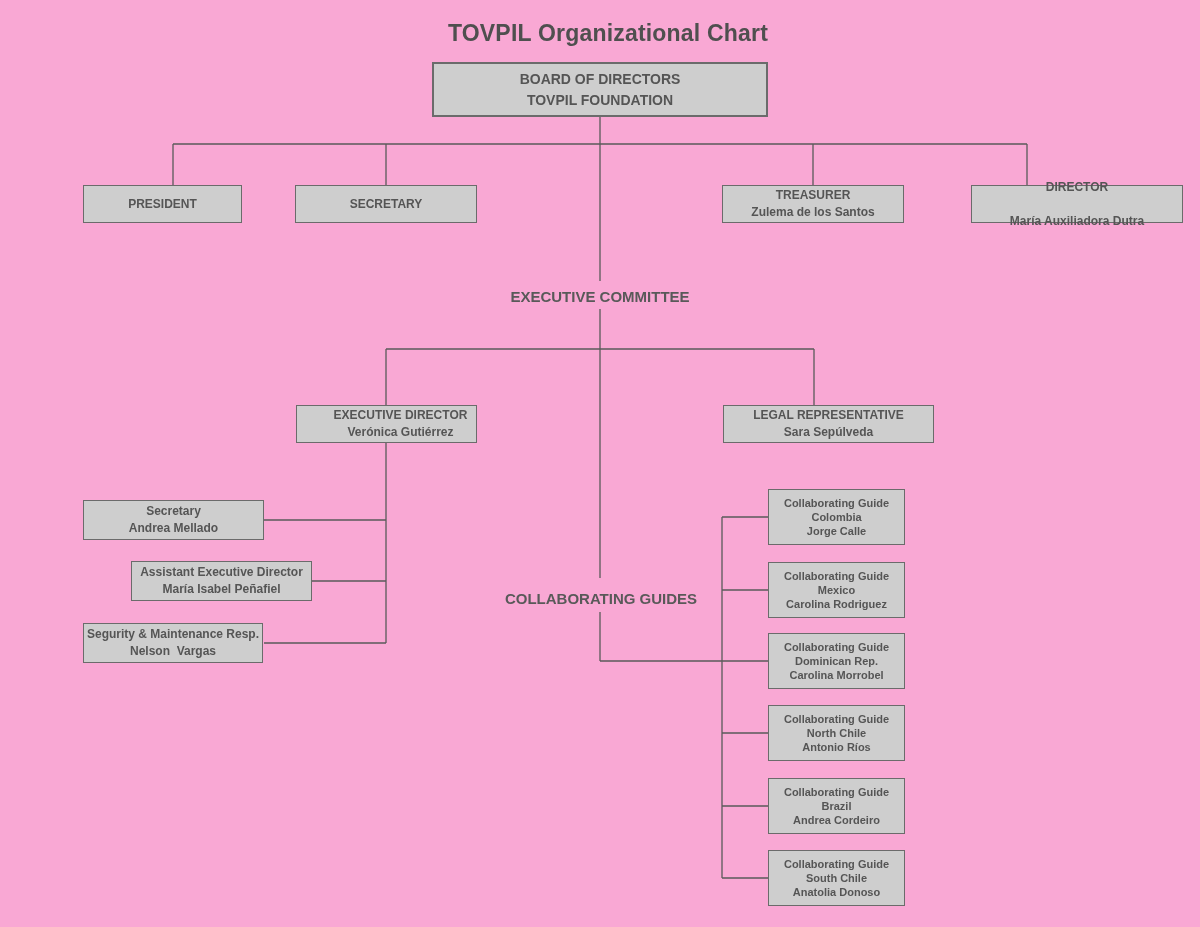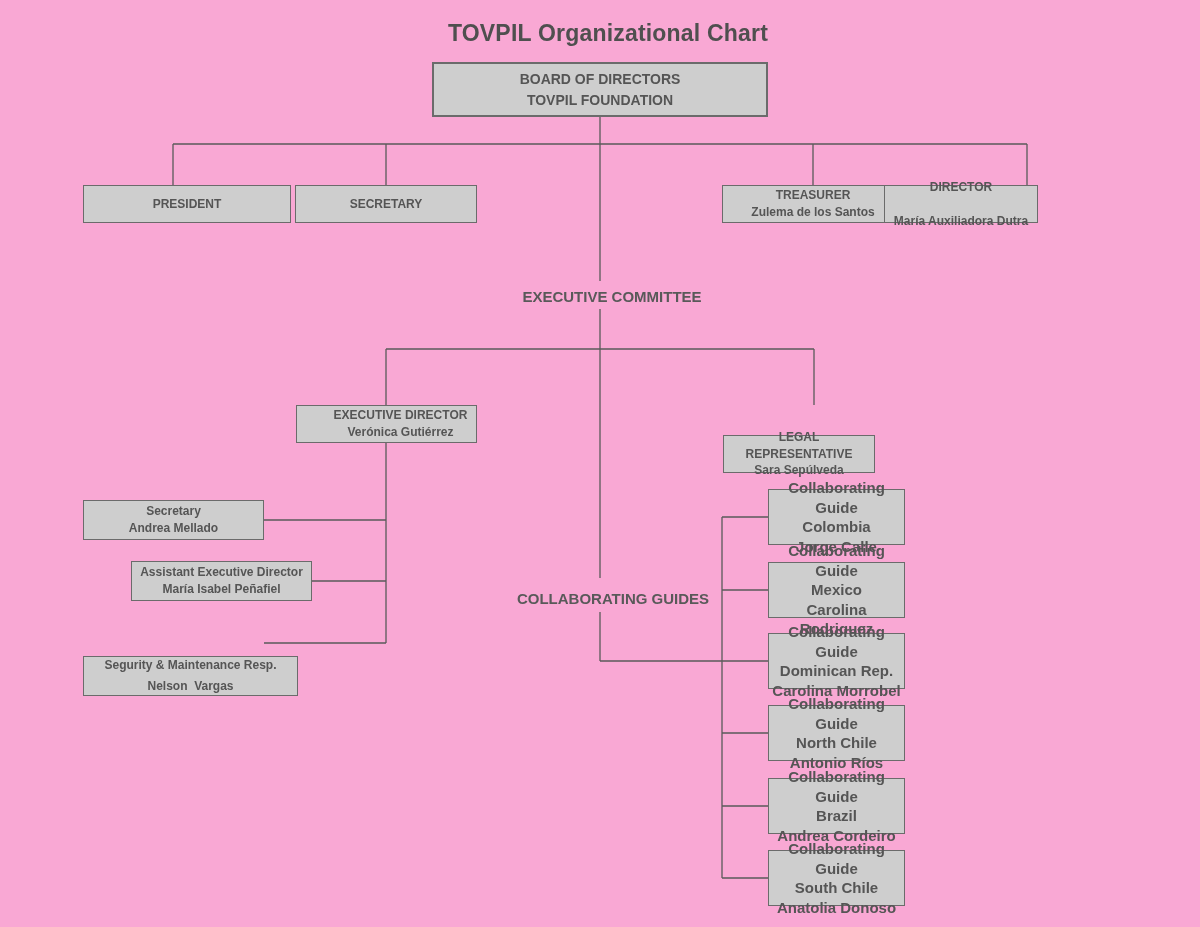--- a/index.html
+++ b/index.html
@@ -32,30 +32,29 @@
     display: flex;
     flex-direction: column;
     align-items: center;
     justify-content: center;
     text-align: center;
   }
   .box span { white-space: pre-wrap; display: block; }
   .board-box { border-width: 2px; font-size: 14px; line-height: 1.5; }
   .lvl2-box  { font-size: 12px; line-height: 1.4; }
   .staff-box { font-size: 12px; line-height: 1.4; }
-  .guide-box { font-size: 15px; line-height: 1.3; }
+  .guide-box { font-size: 11px; line-height: 1.3; }
   .section-label {
     position: absolute;
     color: #595959;
     font-weight: bold;
     font-size: 15px;
     text-align: center;
     white-space: nowrap;
     transform: translateX(-50%);
-    margin-left: 12px;
   }
 </style>
 </head>
 <body>
 
 <div id="canvas">
 
   <h1 class="chart-title">TOVPIL Organizational Chart</h1>
 
   <svg id="lines" width="1200" height="927">
@@ -71,55 +70,55 @@
 
       <path d="M600 661 H768 M722 517 V878 M722 517 H768 M722 590 H768 M722 733 H768 M722 806 H768 M722 878 H768"></path>
     </g>
   </svg>
 
   <div class="box board-box" style="left:432px; top:62px; width:336px; height:55px;">
     <span>BOARD OF DIRECTORS</span>
     <span>TOVPIL FOUNDATION</span>
   </div>
 
-  <div class="box lvl2-box" style="left:83px; top:185px; width:208px; height:38px;">
+  <div class="box lvl2-box" style="left:83px; top:185px; width:159px; height:38px;">
     <span>PRESIDENT</span>
   </div>
   <div class="box lvl2-box" style="left:295px; top:185px; width:182px; height:38px;">
     <span>SECRETARY</span>
   </div>
   <div class="box lvl2-box" style="left:722px; top:185px; width:182px; height:38px;">
     <span>TREASURER</span>
     <span>Zulema de los Santos</span>
   </div>
-  <div class="box lvl2-box" style="left:884px; top:185px; width:154px; height:38px;gap:17px;">
+  <div class="box lvl2-box" style="left:971px; top:185px; width:212px; height:38px;gap:17px;">
     <span>DIRECTOR</span>
     <span>María Auxiliadora Dutra</span>
   </div>
 
   <div class="section-label" style="left:600px; top:288px;">EXECUTIVE COMMITTEE</div>
 
   <div class="box lvl2-box" style="left:296px; top:405px; width:181px; height:38px;padding-left:28px;">
     <span>EXECUTIVE DIRECTOR</span>
     <span>Verónica Gutiérrez</span>
   </div>
-  <div class="box lvl2-box" style="left:723px; top:405px; width:152px; height:38px;margin-top:30px;">
+  <div class="box lvl2-box" style="left:723px; top:405px; width:211px; height:38px;">
     <span>LEGAL REPRESENTATIVE</span>
     <span>Sara Sepúlveda</span>
   </div>
 
   <div class="box staff-box" style="left:83px; top:500px; width:181px; height:40px;">
     <span>Secretary</span>
     <span>Andrea Mellado</span>
   </div>
   <div class="box staff-box" style="left:83px; top:561px; width:181px; height:40px;margin-left:48px;">
     <span>Assistant Executive Director</span>
     <span>María Isabel Peñafiel</span>
   </div>
-  <div class="box staff-box" style="left:83px; top:656px; width:215px; height:40px;justify-content:space-between;">
+  <div class="box staff-box" style="left:83px; top:623px; width:180px; height:40px;">
     <span>Segurity &amp; Maintenance Resp.</span>
     <span>Nelson  Vargas</span>
   </div>
 
   <div class="section-label" style="left:601px; top:590px;">COLLABORATING GUIDES</div>
 
   <div class="box guide-box" style="left:768px; top:489px; width:137px; height:56px;">
     <span>Collaborating Guide</span>
     <span>Colombia</span>
     <span>Jorge Calle</span>

